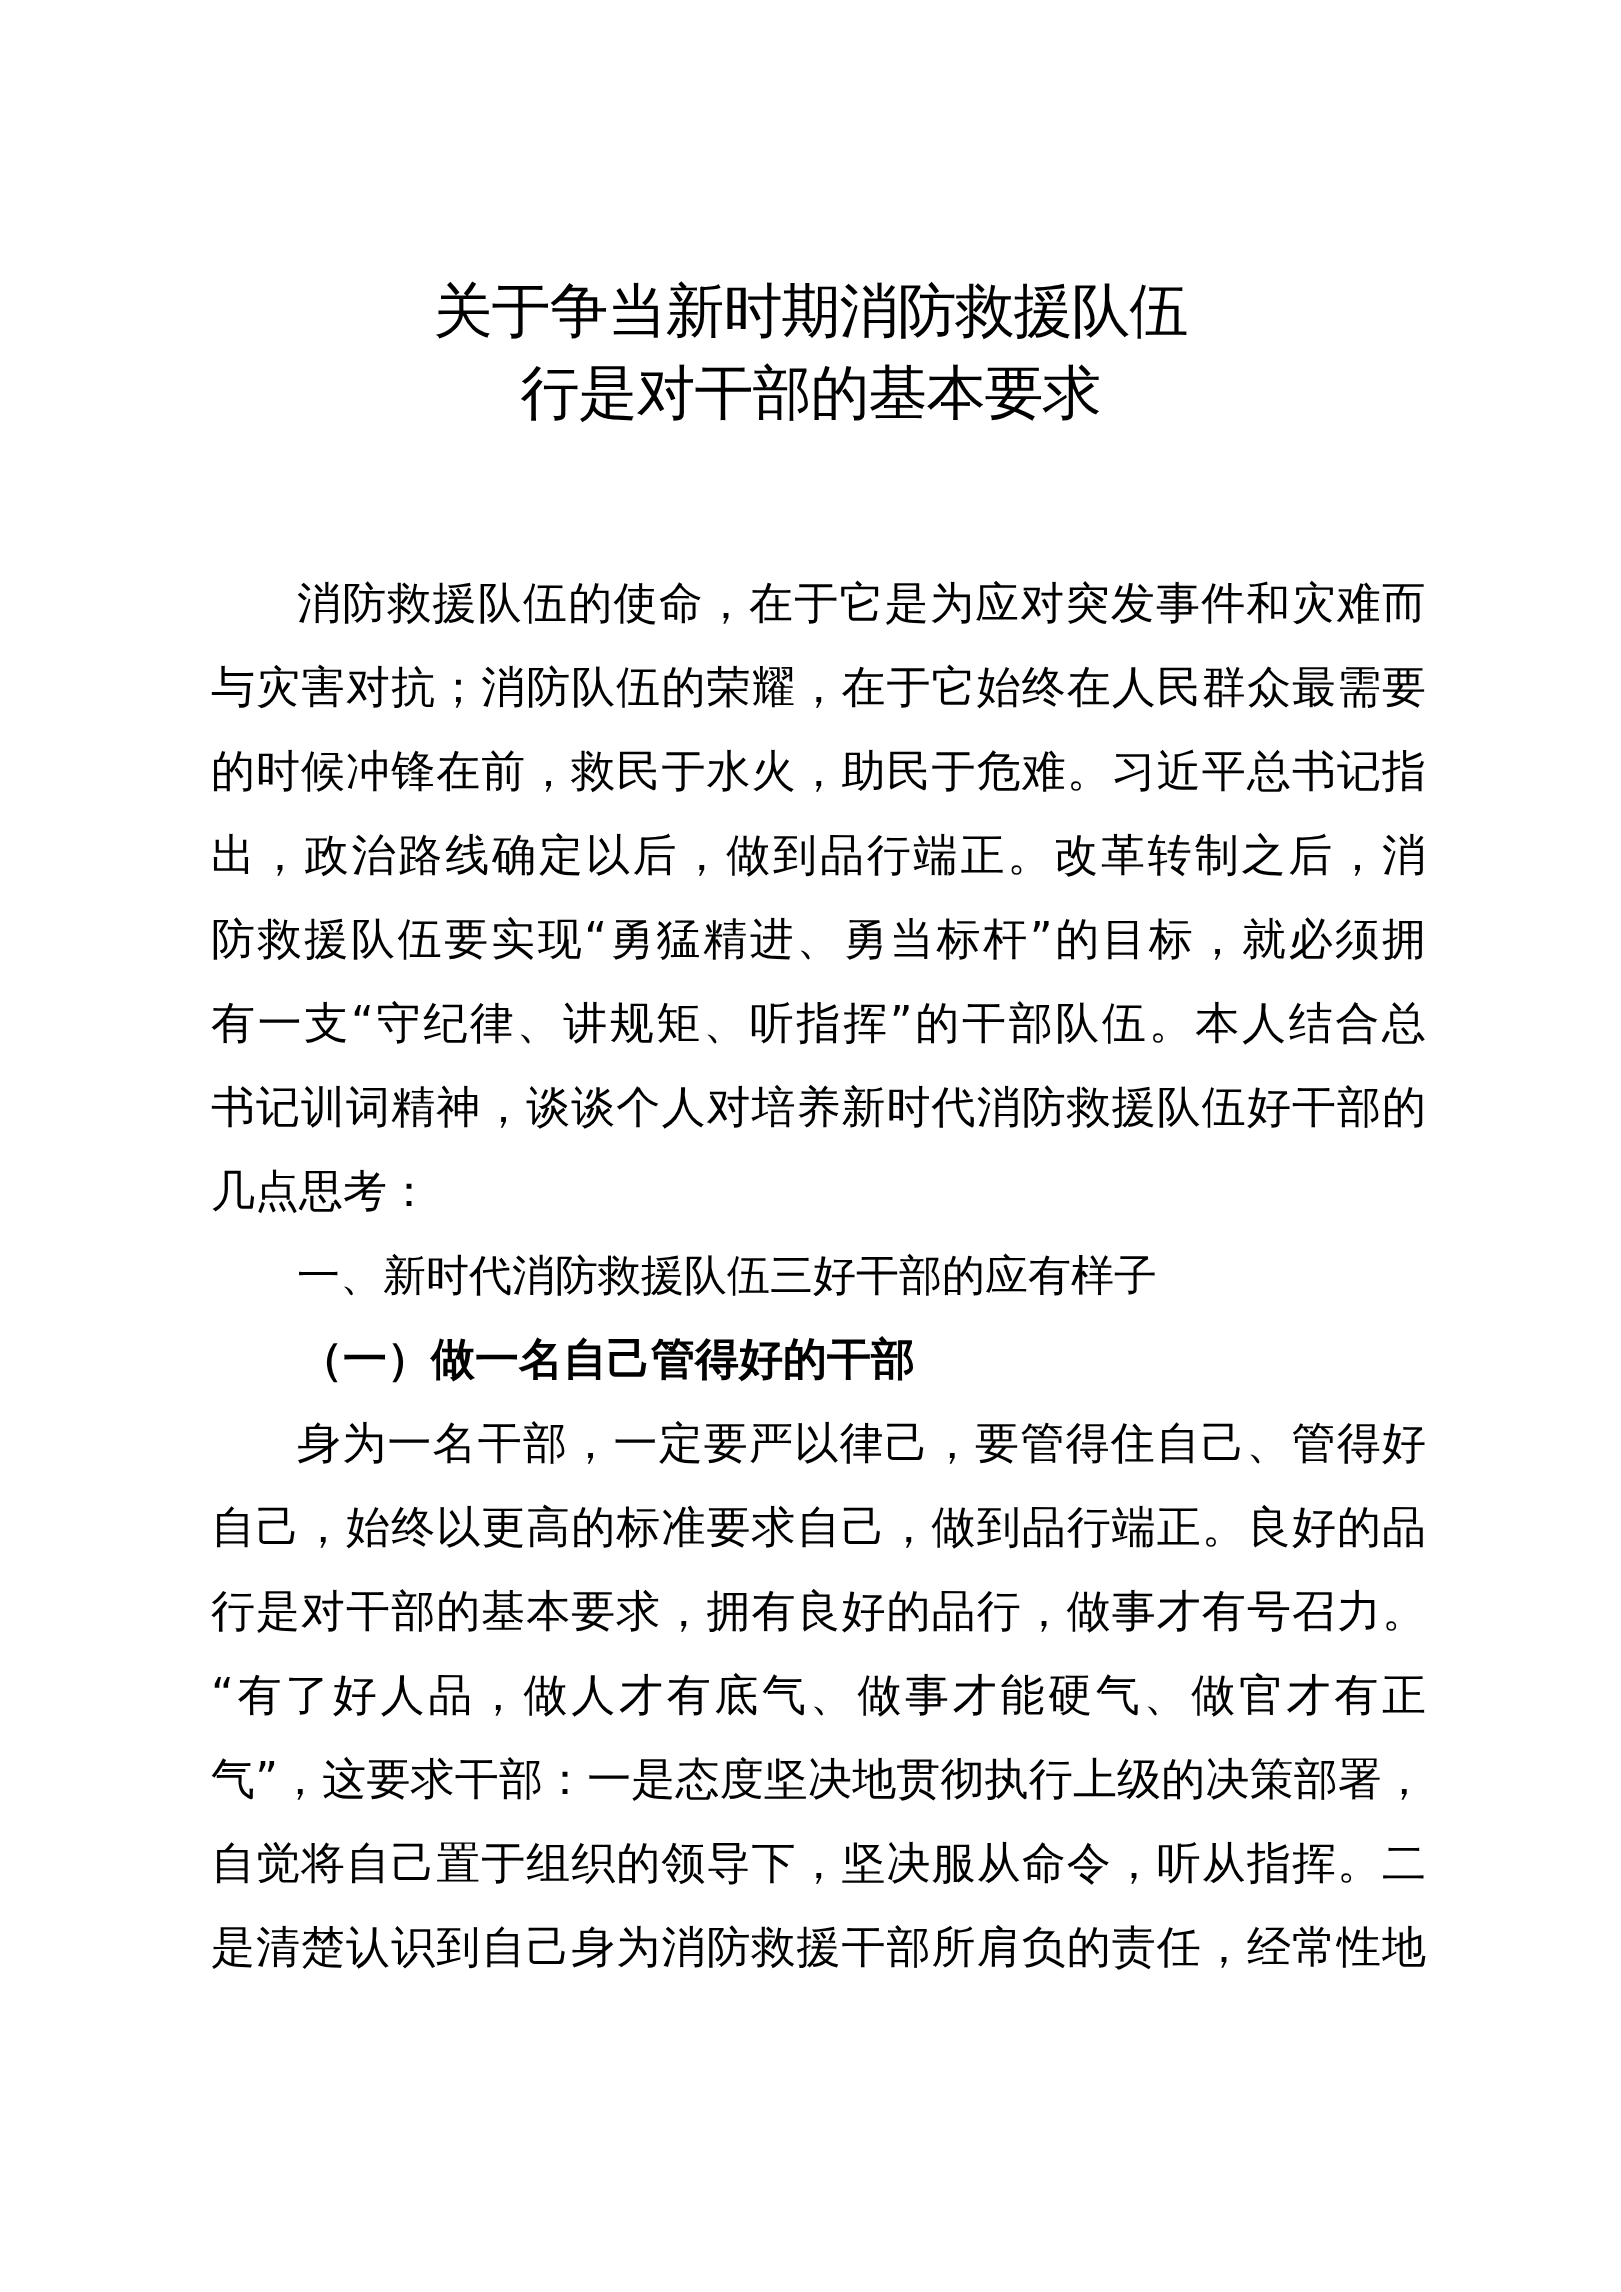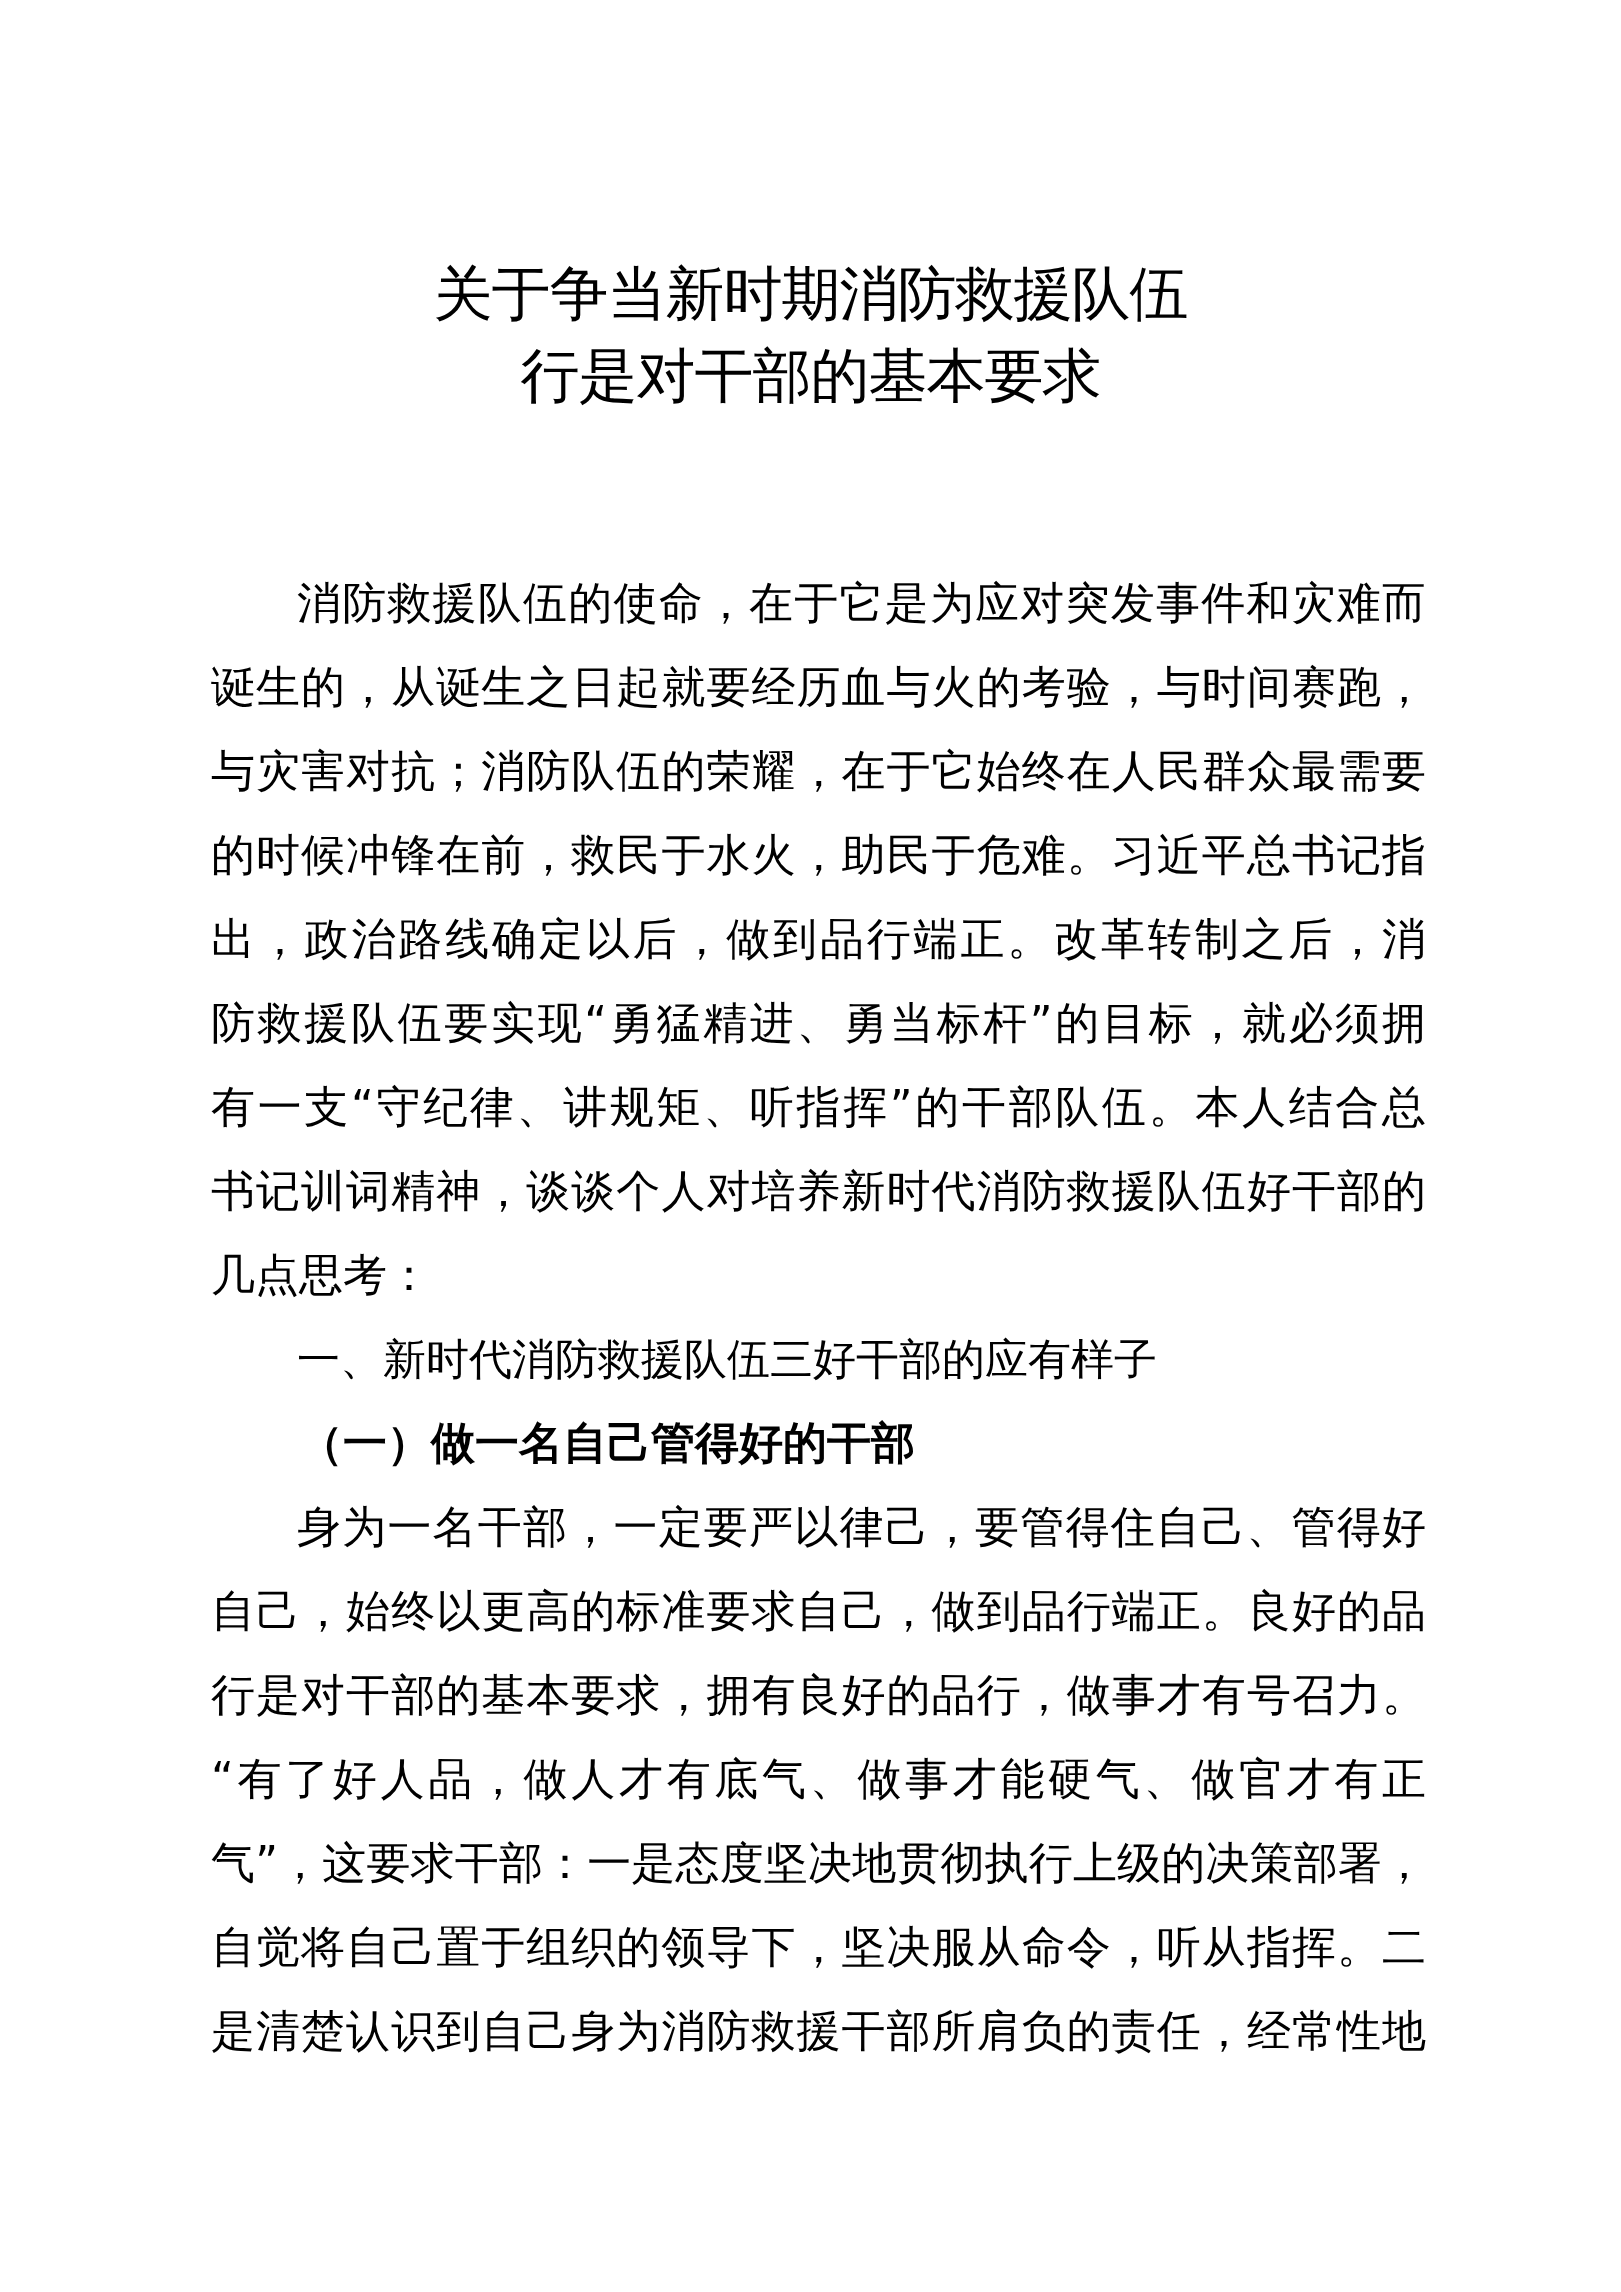--- a/index.html
+++ b/index.html
@@ -19,21 +19,21 @@
       position: absolute;
       left: 0; top: 0;
       width: 1621px;
       height: 2293px;
       background: #ffffff;
     }
     .title {
       position: absolute;
       left: 0;
       width: 1621px;
-      top: 253px;
+      top: 270px;
       text-align: center;
       font-size: 59px;
       line-height: 82px;
       font-weight: normal;
       letter-spacing: -1px;
       margin: 0;
     }
     .title .tline {
       display: block;
       white-space: nowrap;
@@ -79,21 +79,20 @@
 
   <h1 class="title">
     <span class="tline">关于争当新时期消防救援队伍</span>
     <span class="tline">行是对干部的基本要求</span>
   </h1>
 
   <div class="body">
 
     <div>
       <span class="line indent">消防救援队伍的使命，在于它是为应对突发事件和灾难而</span>
-      <span class="line">诞生的，从诞生之日起就要经历血与火的考验，与时间赛跑，</span>
       <span class="line">与灾害对抗；消防队伍的荣耀，在于它始终在人民群众最需要</span>
       <span class="line">的时候冲锋在前，救民于水火，助民于危难。习近平总书记指</span>
       <span class="line">出，政治路线确定以后，做到品行端正。改革转制之后，消</span>
       <span class="line">防救援队伍要实现“勇猛精进、勇当标杆”的目标，就必须拥</span>
       <span class="line">有一支“守纪律、讲规矩、听指挥”的干部队伍。本人结合总</span>
       <span class="line">书记训词精神，谈谈个人对培养新时代消防救援队伍好干部的</span>
       <span class="line last">几点思考：</span>
     </div>
 
     <span class="line heading1">一、新时代消防救援队伍三好干部的应有样子</span>

